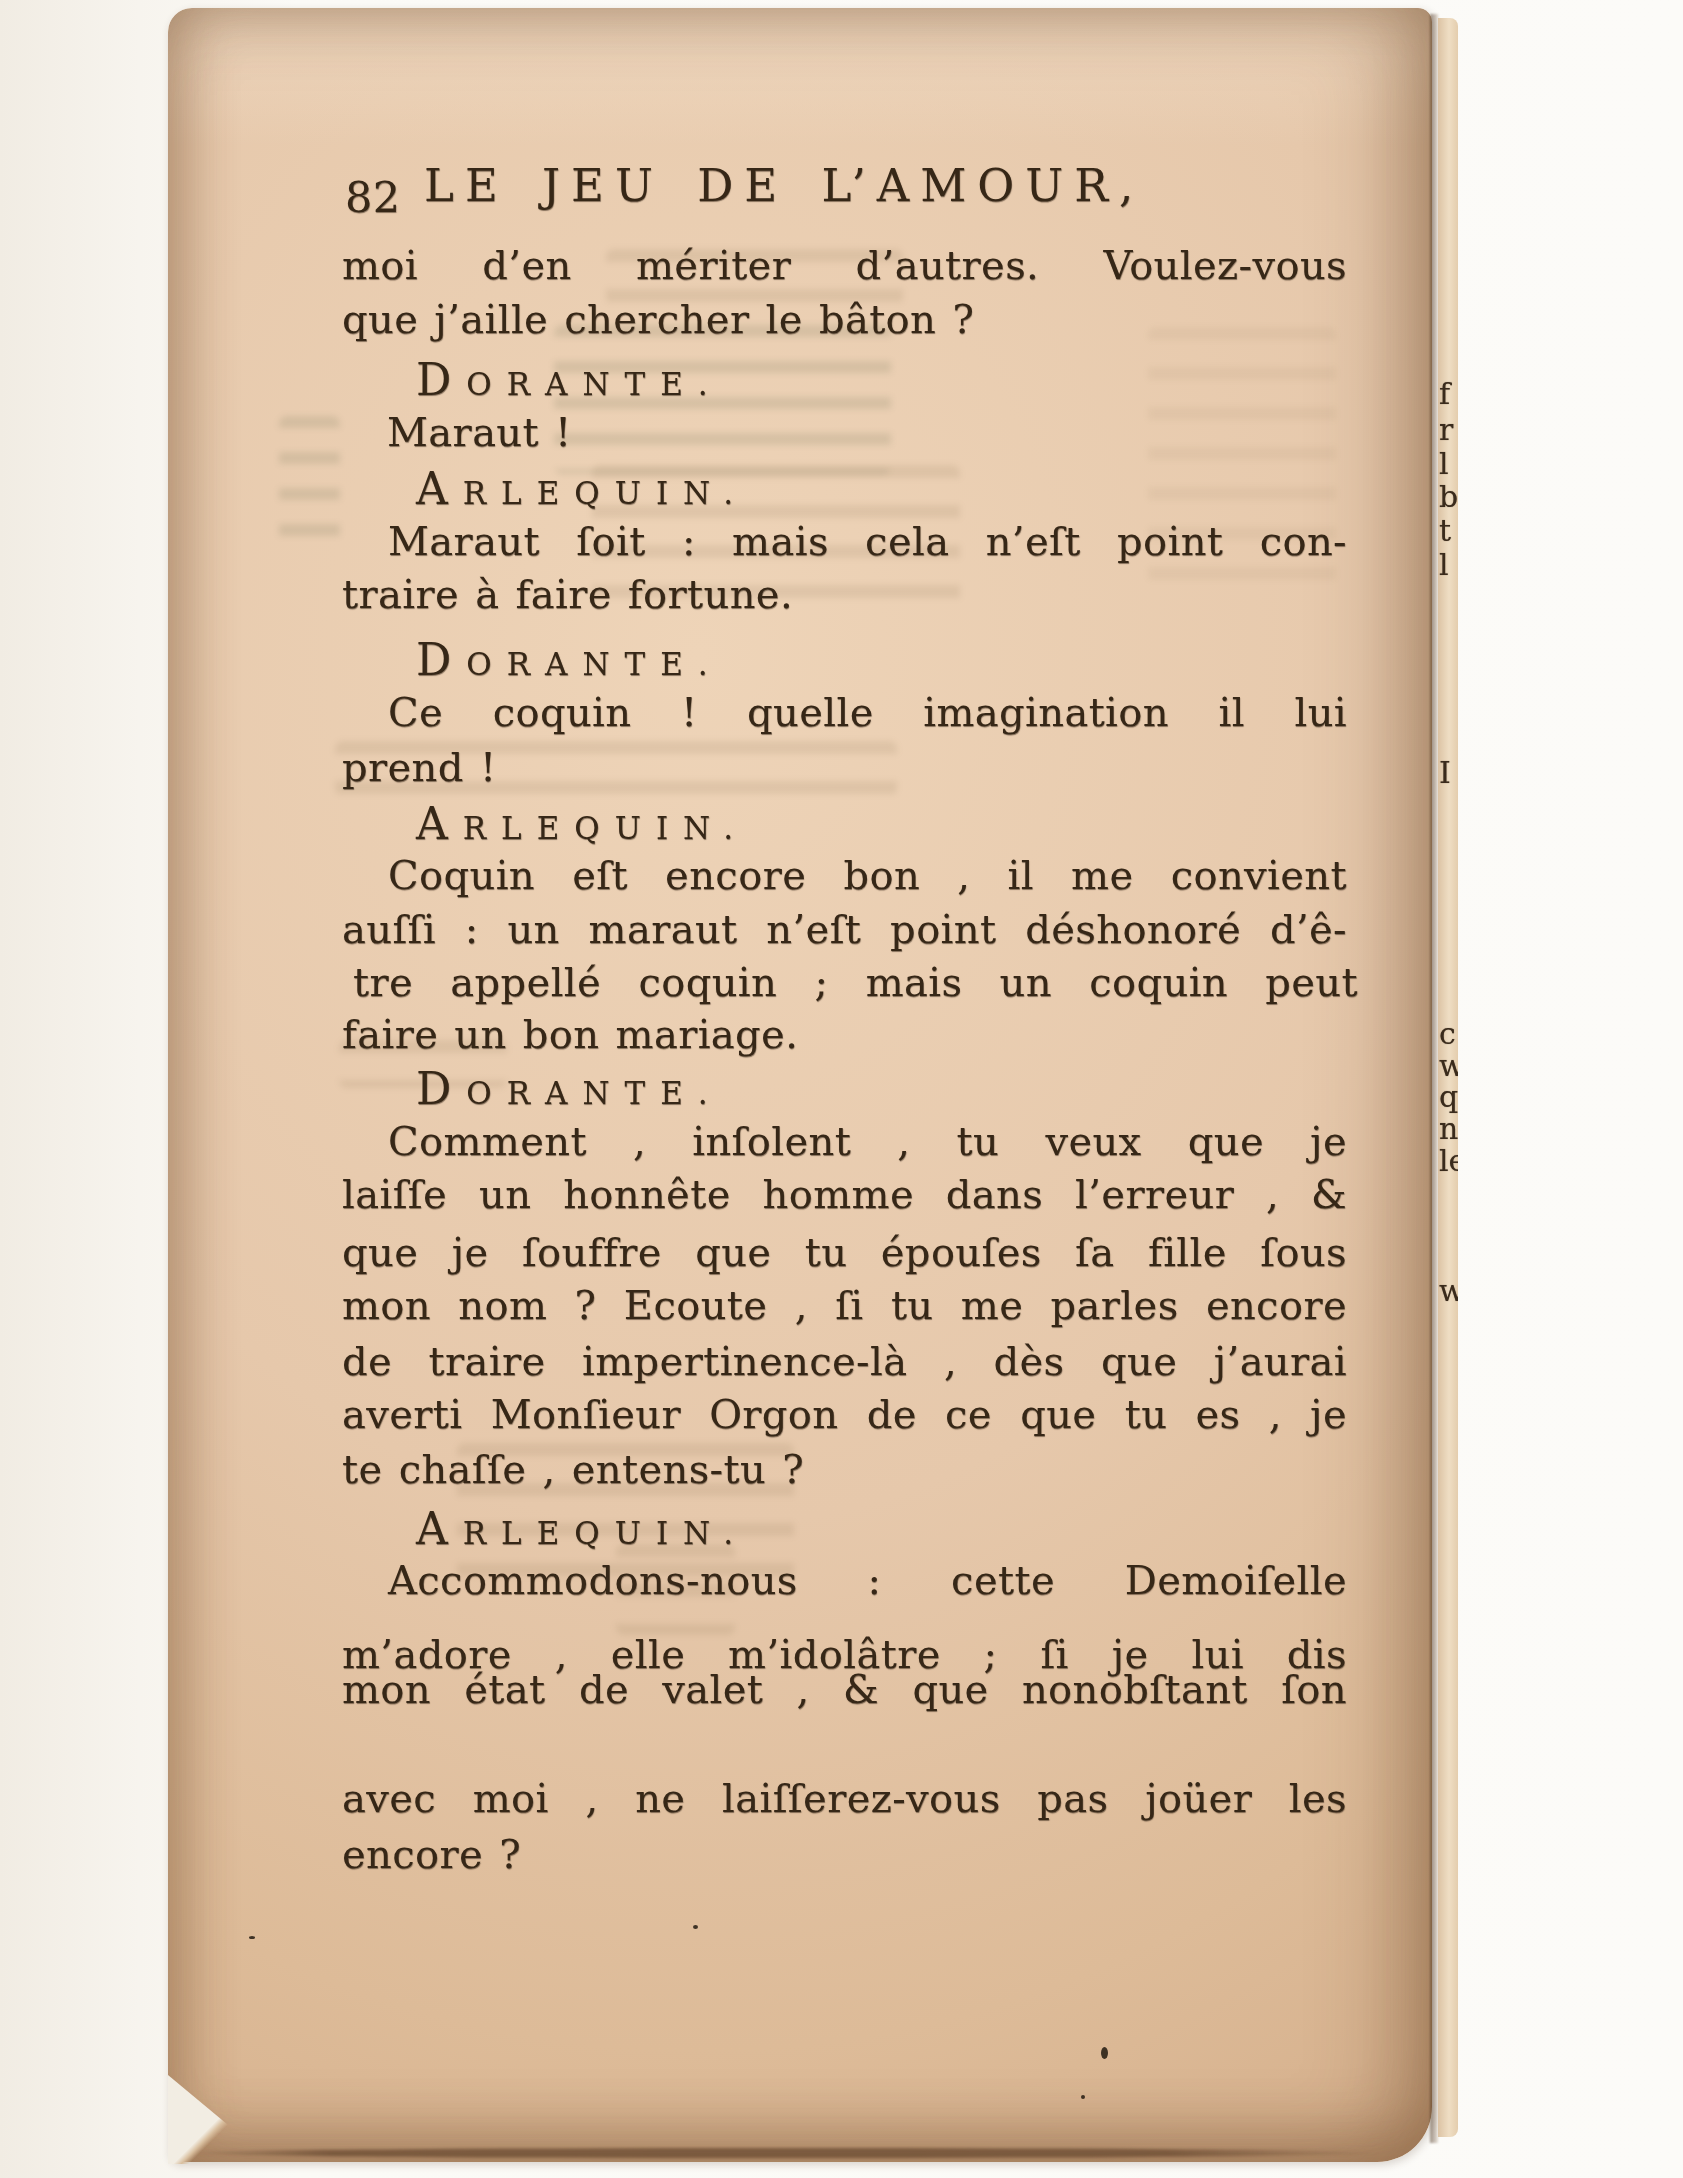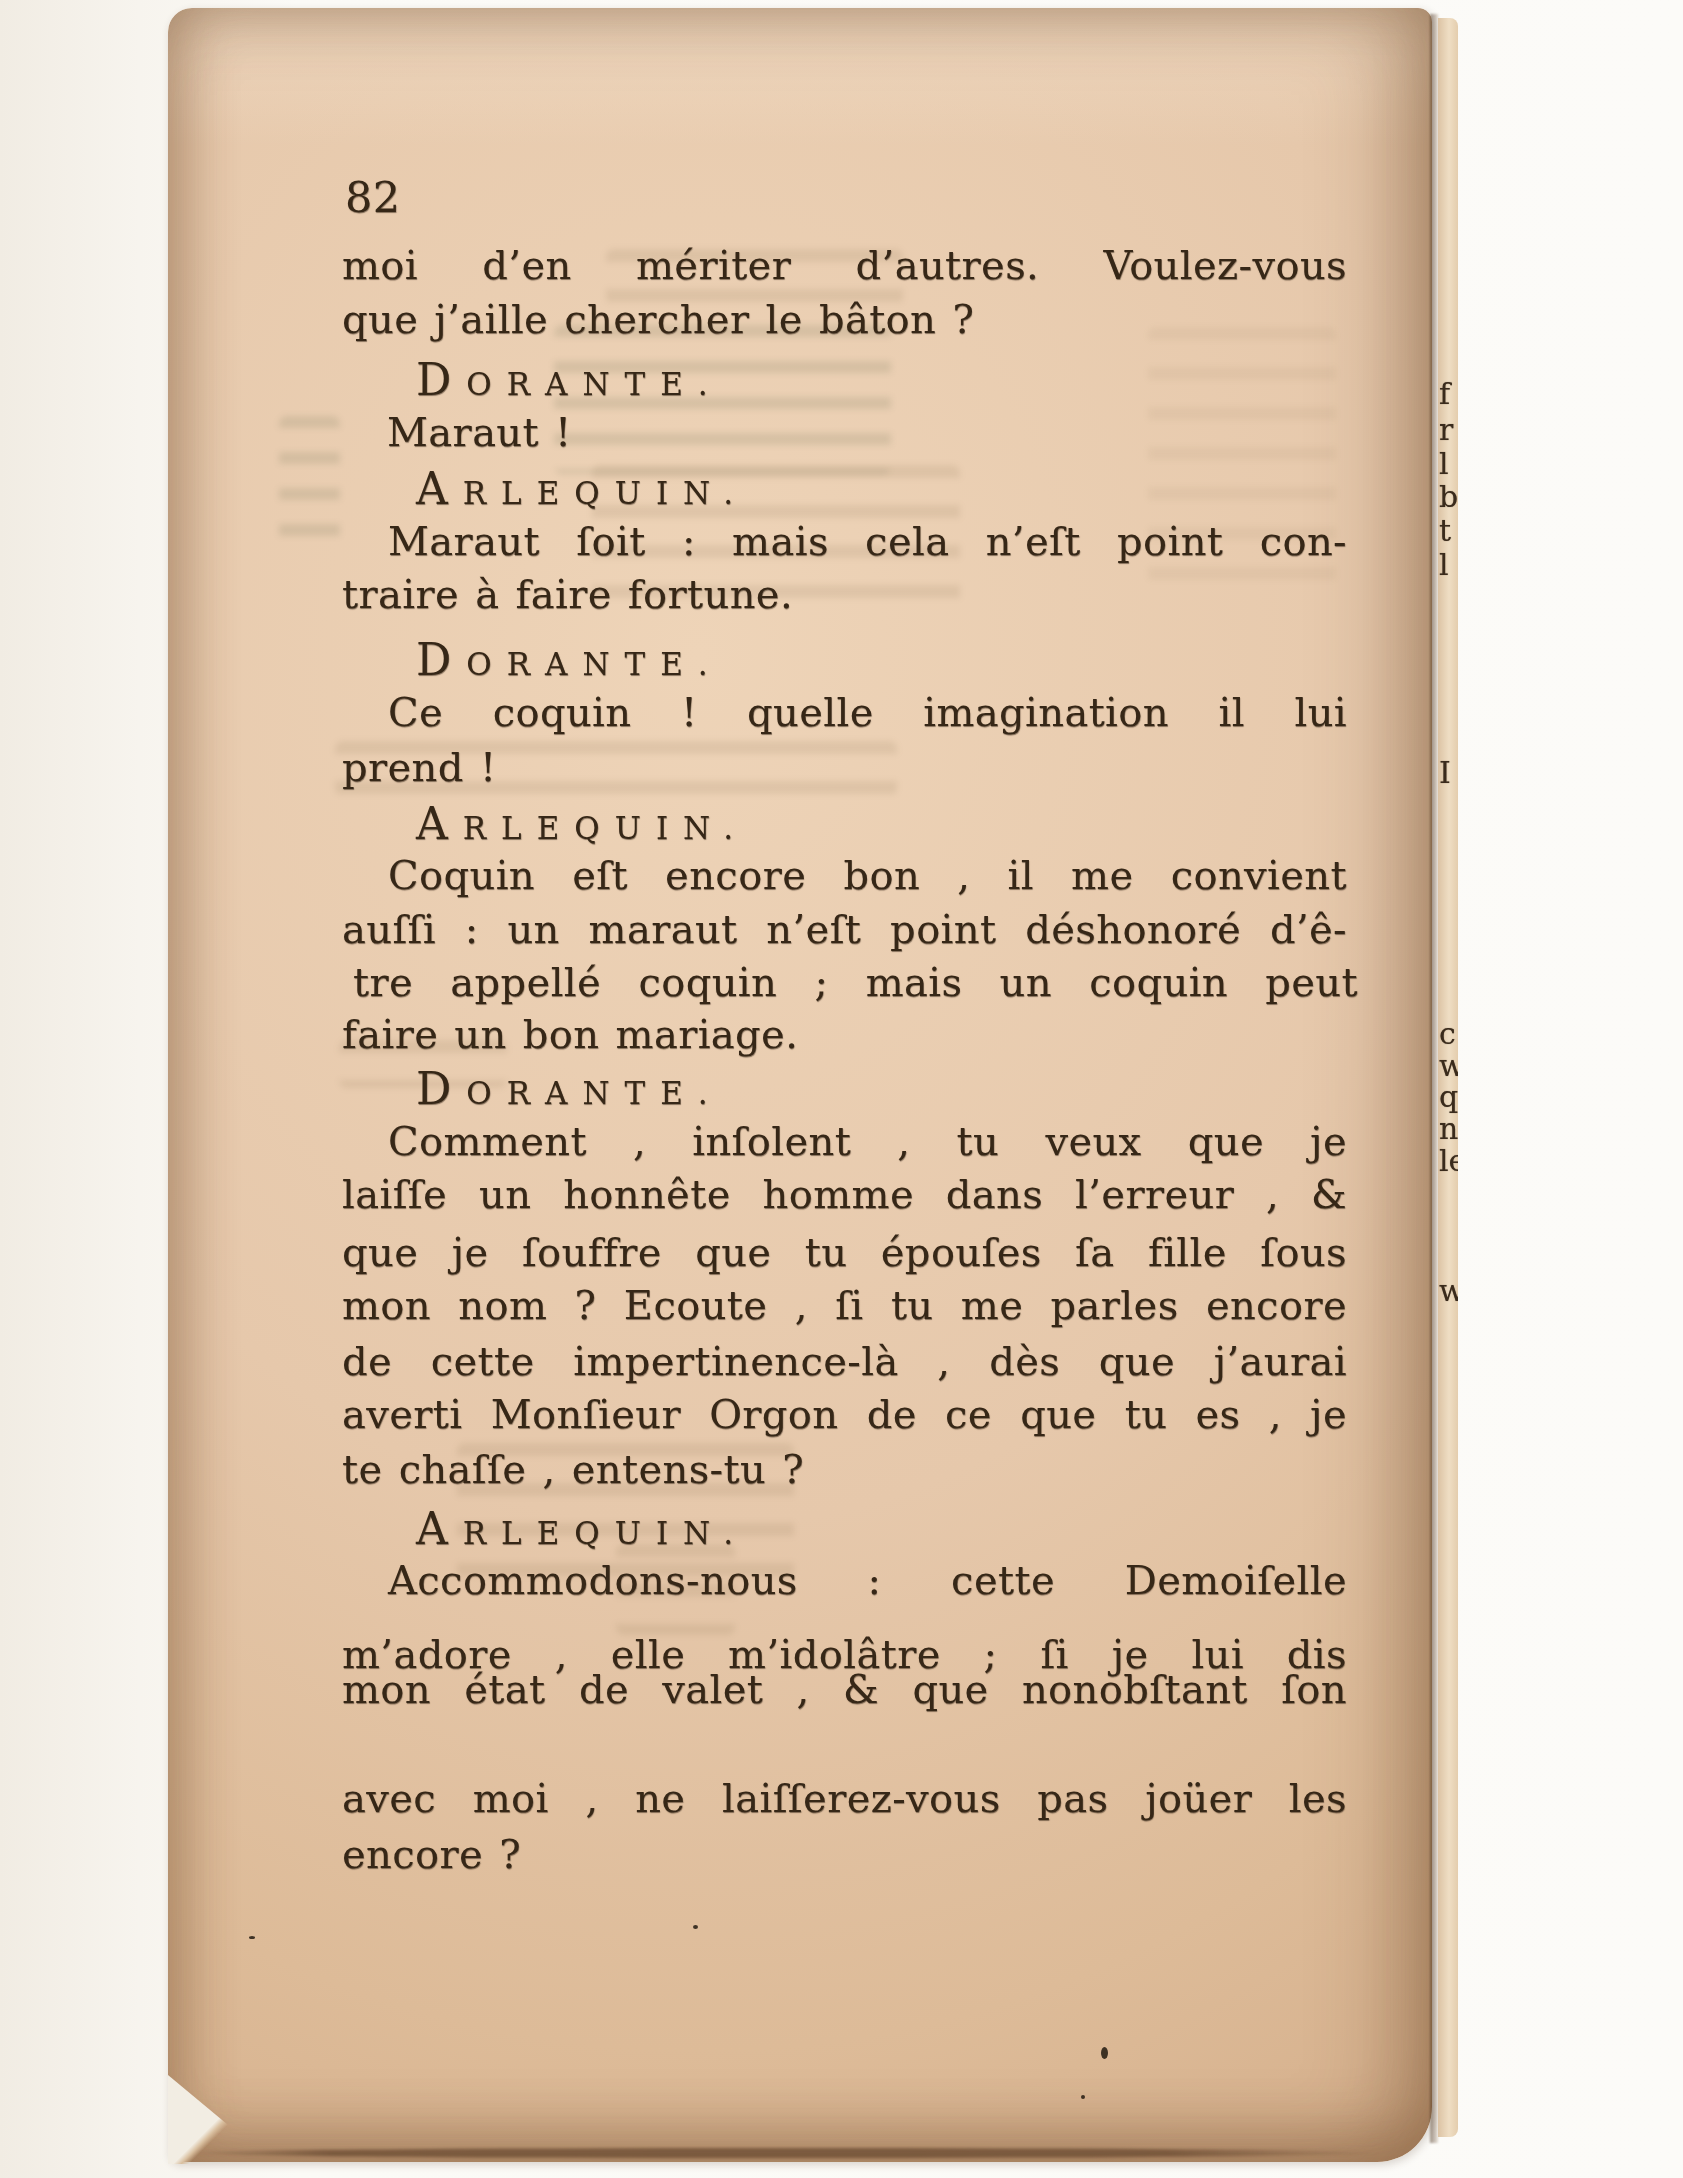--- a/index.html
+++ b/index.html
@@ -88,20 +88,21 @@
   <div class="ghost olive" style="left:554px; top:325px;  width:337px; height:149px;"></div>
   <div class="ghost olive" style="left:279px; top:416px;  width:61px;  height:129px;"></div>
   <div class="ghost" style="left:592px; top:465px;  width:368px; height:139px;"></div>
   <div class="ghost" style="left:335px; top:741px;  width:562px; height:55px;"></div>
   <div class="ghost" style="left:339px; top:1040px; width:168px; height:48px;"></div>
   <div class="ghost" style="left:457px; top:1443px; width:337px; height:139px;"></div>
   <div class="ghost" style="left:616px; top:1544px; width:119px; height:91px;"></div>
   <div class="ghost" style="left:1148px; top:327px; width:188px; height:257px; opacity:.28;"></div>
 
   <div class="ln pageno" style="left:345px; top:173px;">82</div>
+  <div class="ln runtitle" style="left:424px; top:162px;">LE JEU DE L’AMOUR,</div>
 
   <div class="ln just" style="left:342px; top:241px;  width:1005px;">moi d’en mériter d’autres.  Voulez-vous</div>
   <div class="ln" style="left:342px; top:295px;">que j’aille chercher le bâton ?</div>
   <div class="ln speaker" style="left:416px; top:358px;">DORANTE.</div>
   <div class="ln" style="left:387px; top:408px;">Maraut !</div>
   <div class="ln speaker" style="left:416px; top:467px;">ARLEQUIN.</div>
   <div class="ln just ind" style="left:342px; top:517px;  width:1005px;">Maraut ſoit : mais cela n’eſt point con-</div>
   <div class="ln" style="left:342px; top:570px;">traire à faire fortune.</div>
   <div class="ln speaker" style="left:416px; top:638px;">DORANTE.</div>
   <div class="ln just ind" style="left:342px; top:688px;  width:1005px;">Ce coquin ! quelle imagination il lui</div>
@@ -109,21 +110,21 @@
   <div class="ln speaker" style="left:416px; top:802px;">ARLEQUIN.</div>
   <div class="ln just ind" style="left:342px; top:851px;  width:1005px;">Coquin eſt encore bon , il me convient</div>
   <div class="ln just" style="left:342px; top:905px;  width:1005px;">auſſi : un maraut n’eſt point déshonoré d’ê-</div>
   <div class="ln just" style="left:342px; top:958px;  width:1005px;margin-left:11px;">tre appellé coquin ; mais un coquin peut</div>
   <div class="ln" style="left:342px; top:1010px;">faire un bon mariage.</div>
   <div class="ln speaker" style="left:416px; top:1067px;">DORANTE.</div>
   <div class="ln just ind" style="left:342px; top:1117px; width:1005px;">Comment , inſolent , tu veux que je</div>
   <div class="ln just" style="left:342px; top:1170px; width:1005px;">laiſſe un honnête homme dans l’erreur , &amp;</div>
   <div class="ln just" style="left:342px; top:1228px; width:1005px;">que je ſouffre que tu épouſes ſa fille ſous</div>
   <div class="ln just" style="left:342px; top:1281px; width:1005px;">mon nom ? Ecoute , ſi tu me parles encore</div>
-  <div class="ln just" style="left:342px; top:1337px; width:1005px;">de cette impertinence-là , dès que j’aurai</div>
+  <div class="ln just" style="left:342px; top:1337px; width:1005px;">de traire impertinence-là , dès que j’aurai</div>
   <div class="ln just" style="left:342px; top:1390px; width:1005px;">averti Monſieur Orgon de ce que tu es , je</div>
   <div class="ln" style="left:342px; top:1445px;">te chaſſe , entens-tu ?</div>
   <div class="ln speaker" style="left:416px; top:1507px;">ARLEQUIN.</div>
   <div class="ln just ind" style="left:342px; top:1556px; width:1005px;">Accommodons-nous : cette Demoiſelle</div>
   <div class="ln just" style="left:342px; top:1610px; width:1005px;margin-top:20px;">m’adore , elle m’idolâtre ; ſi je lui dis</div>
   <div class="ln just" style="left:342px; top:1665px; width:1005px;">mon état de valet , &amp; que nonobſtant ſon</div>
   <div class="ln just" style="left:342px; top:1774px; width:1005px;">avec moi , ne laiſſerez-vous pas joüer les</div>
   <div class="ln" style="left:342px; top:1830px;">encore ?</div>
 
   <div class="gutter-line"></div>

